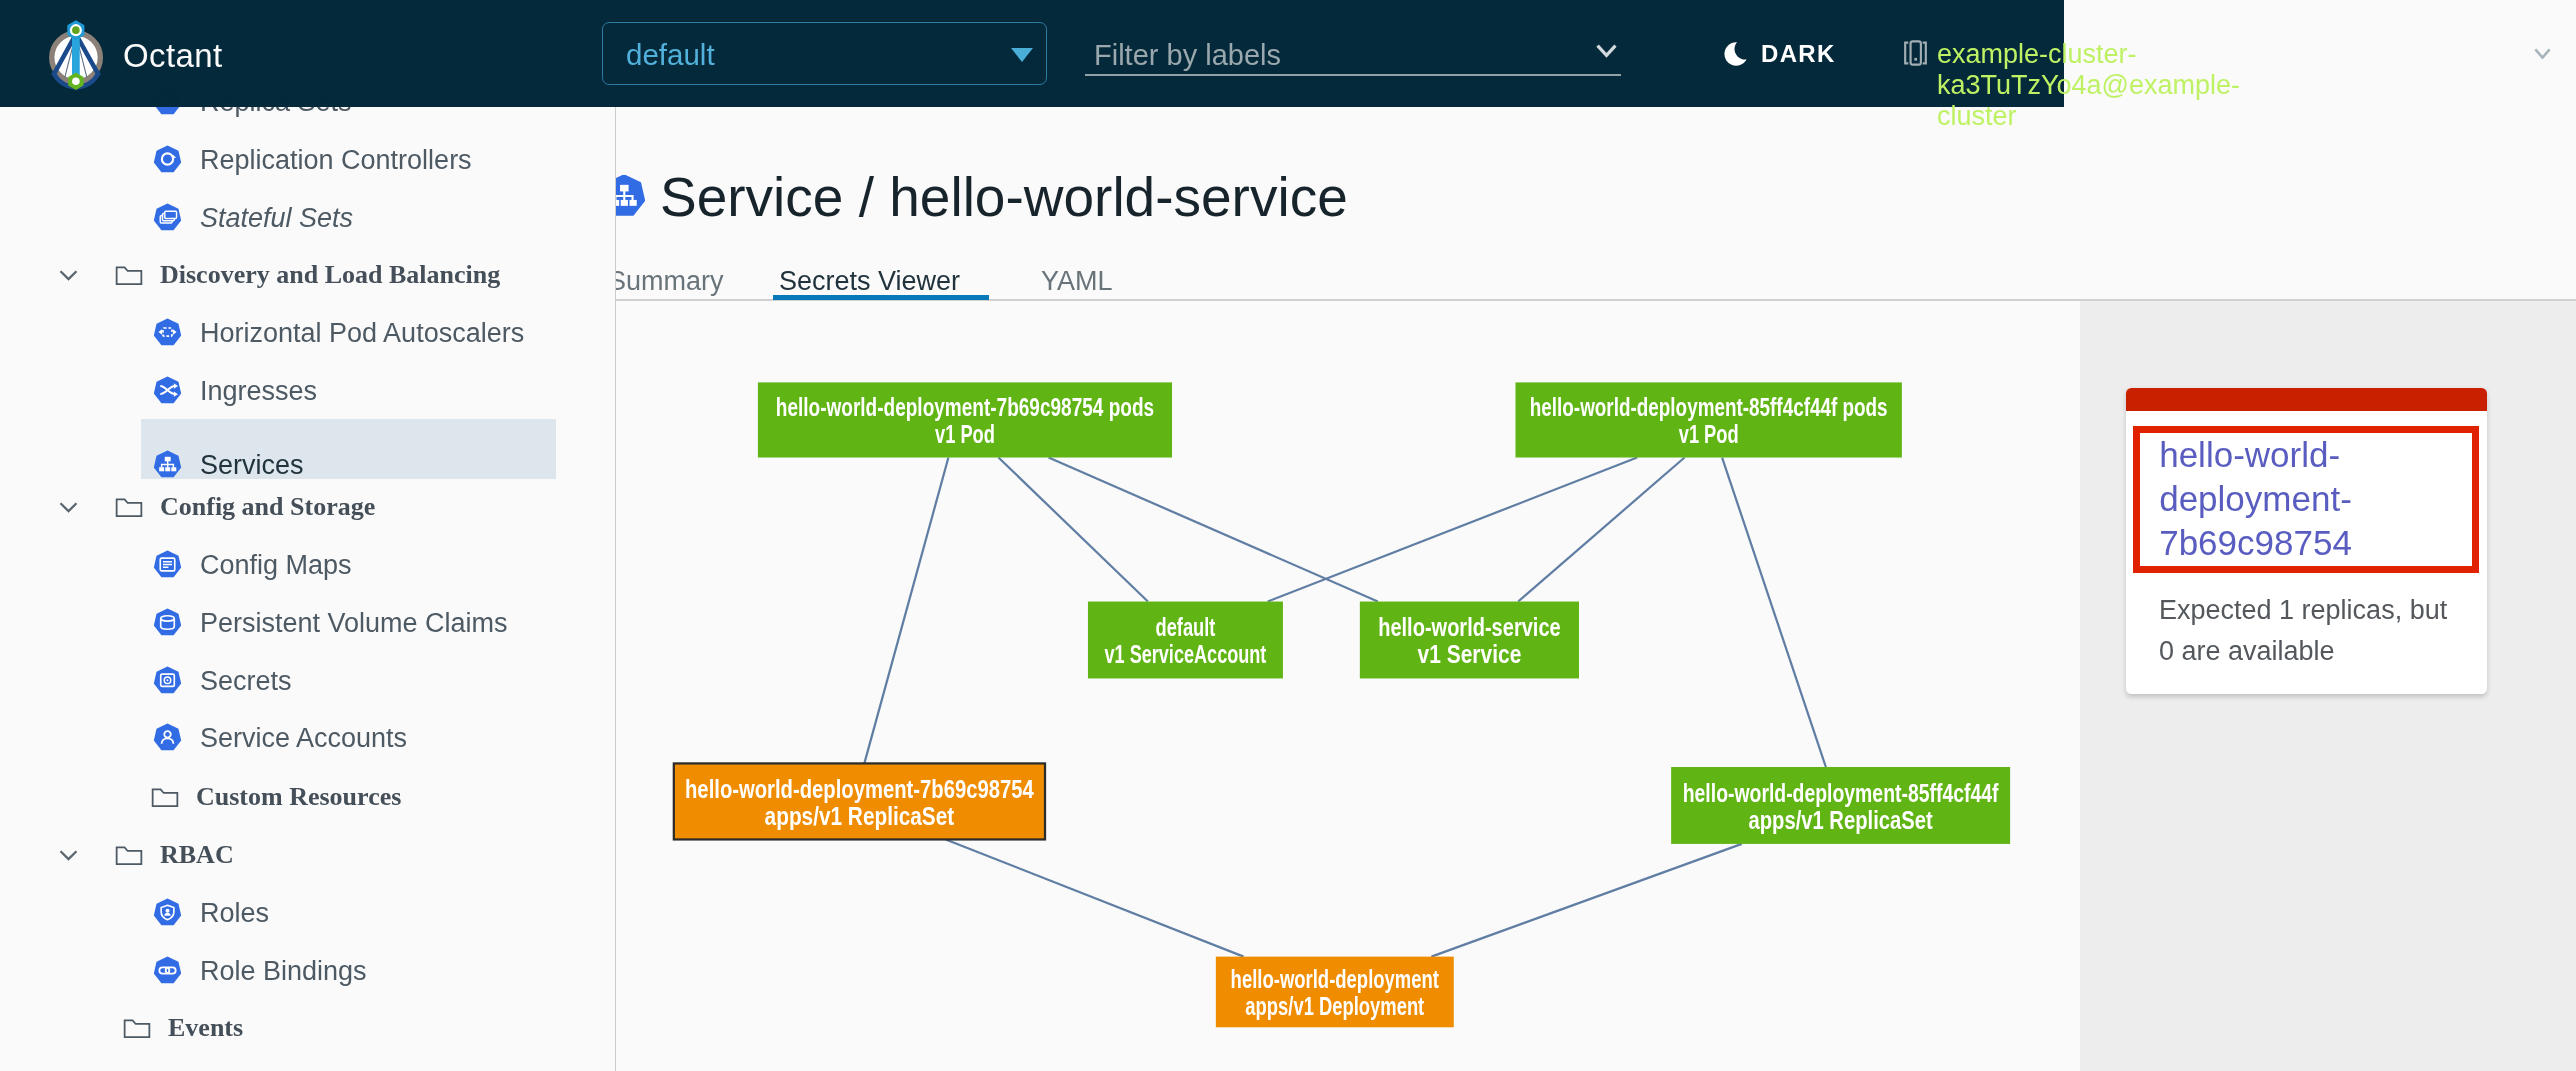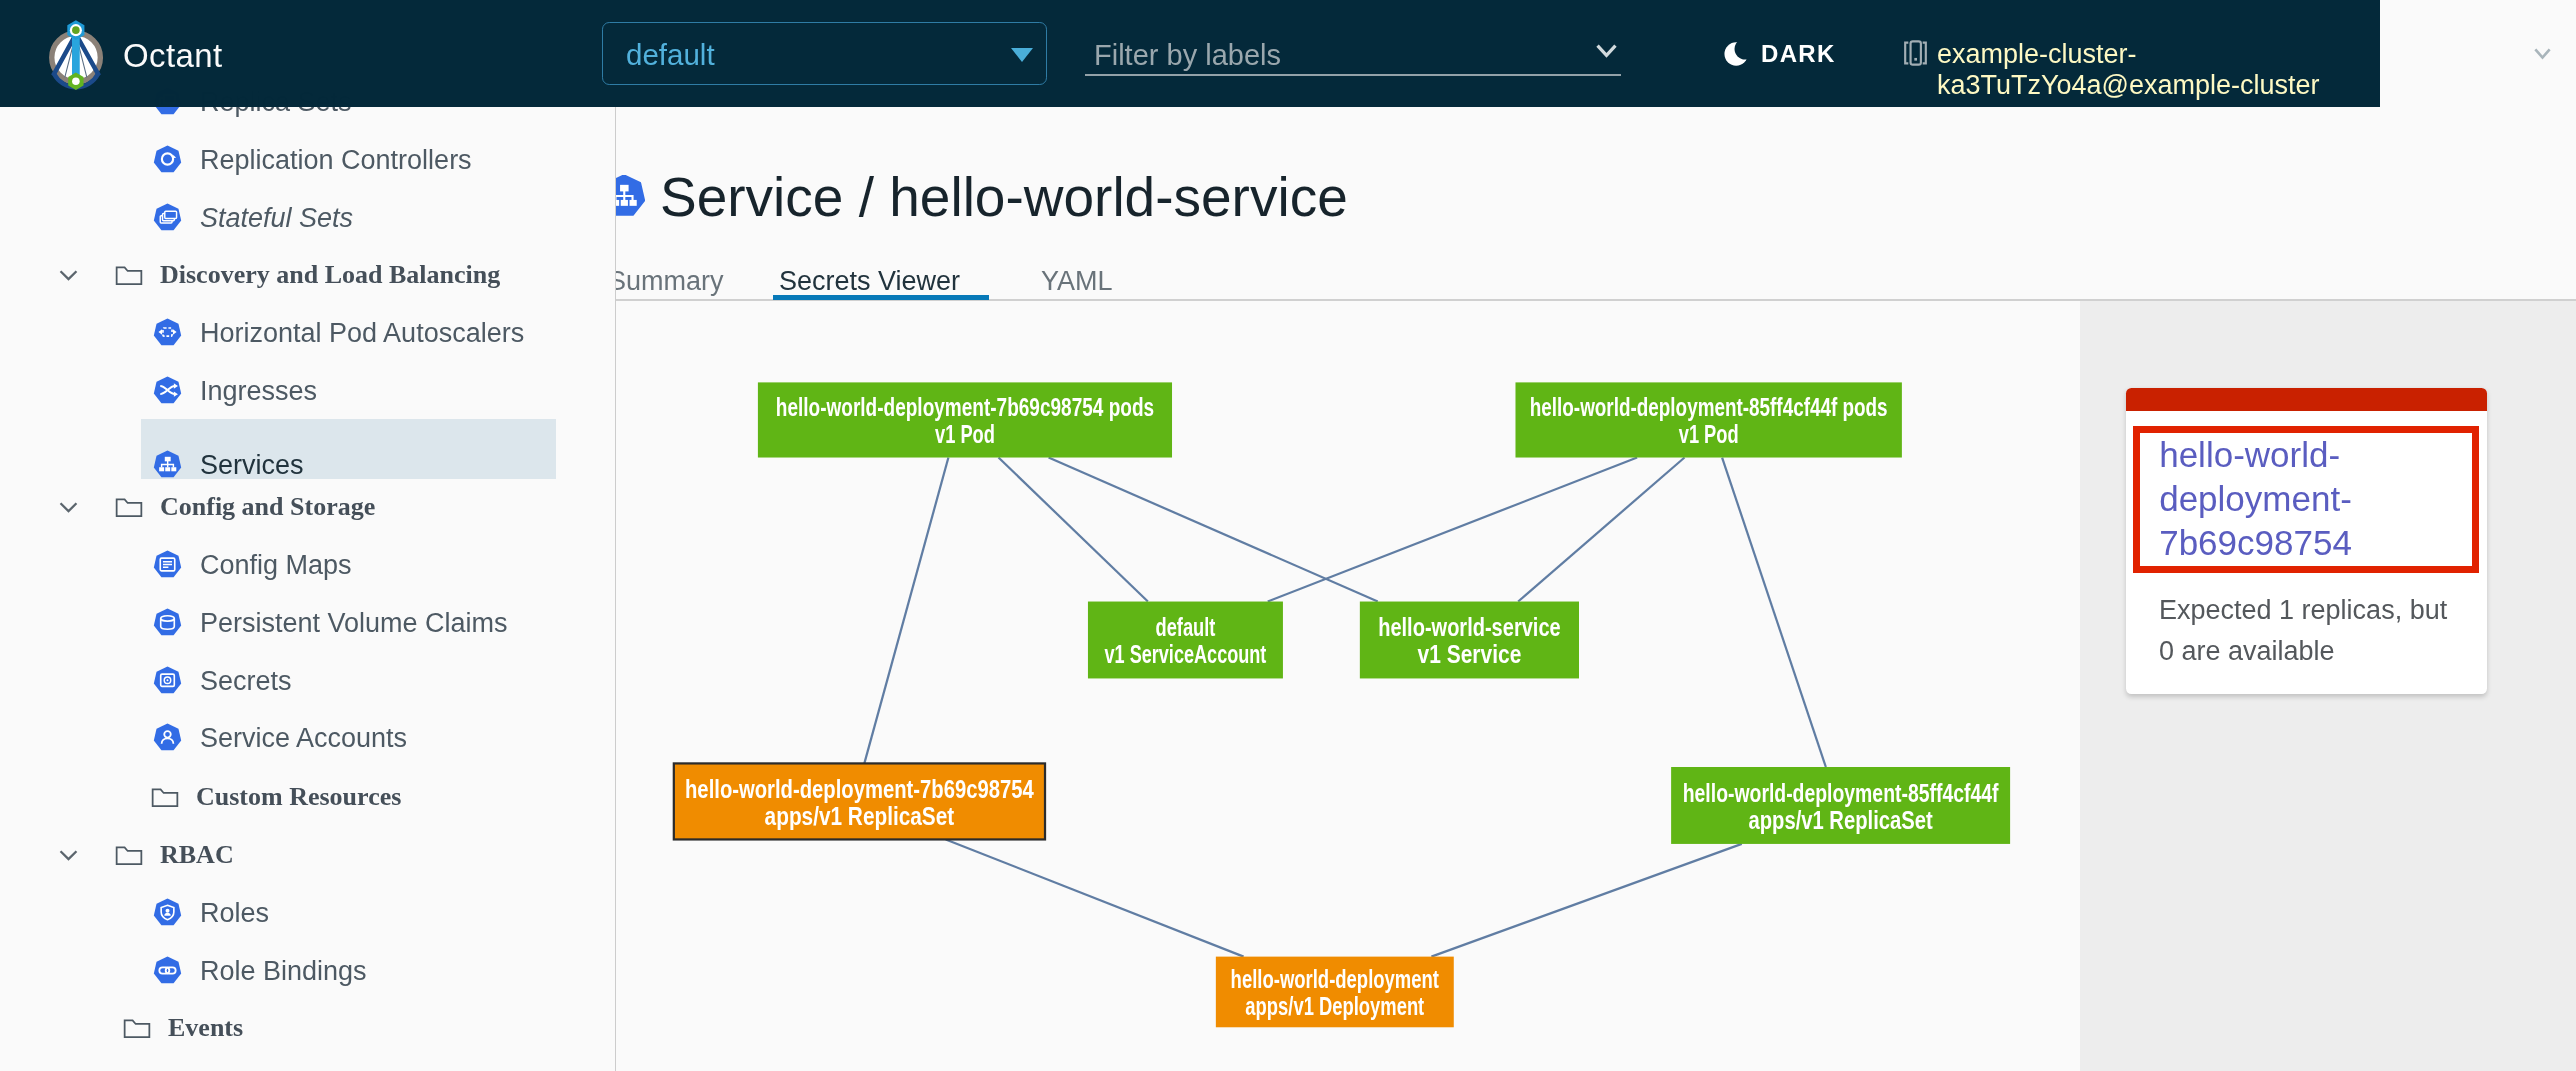--- a/index.html
+++ b/index.html
@@ -1,33 +1,33 @@
 <!DOCTYPE html>
 <html style="font-size:14.3px"><head>
 <meta charset="utf-8">
 <style>
   * { margin:0; padding:0; box-sizing:border-box; }
   html,body { width:2576px; height:1072px; overflow:hidden; background:#fafafa;
     font-family:"Liberation Sans", sans-serif; }
   
-  #header { position:absolute; left:0; top:0; width:2380px; height:107px;
+  #header { position:absolute; left:0; top:0; width:2064px; height:107px;
     background:#04293a; z-index:20; opacity:0.999;padding-left:7px; }
   #octant-name { position:absolute; left:123px; top:37px; font-size:33px;
     color:#fafafa; letter-spacing:0.4px; }
   #nsselect { position:absolute; left:602px; top:22.4px; width:445px; height:63px;
     border:1.8px solid #2f7ca5; border-radius:7.2px; }
   #nsselect span { position:absolute; left:23px; top:14.3px; font-size:29.5px; color:#52b1dc; }
   #nsselect .caret { position:absolute; right:13.4px; top:25px; width:0; height:0;
     border-left:11.6px solid transparent; border-right:11.6px solid transparent;
     border-top:14.3px solid #4aaed9; }
   #filter-label { position:absolute; left:1094px; top:39px; font-size:29px; color:#9aa7ad; }
   #filter-line { position:absolute; left:1085px; top:74px; width:536px; height:1.8px; background:#93a1a8; }
   #dark-label { position:absolute; left:1761px; top:40px; font-size:24px; font-weight:bold;
     color:#fff; letter-spacing:1.3px; }
-  #cluster-text { position:absolute; left:1937px; top:39px; font-size:27px; color:#fef9c3; }
+  #cluster-text { position:absolute; left:1937px; top:39px; font-size:27px; color:#bef264; }
   
   #sidebar { position:absolute; left:0; top:0; width:616px; height:1072px;
     background:#fafafa; border-right:1.8px solid #ccc; z-index:5; opacity:0.999; }
   .navrow { position:absolute; left:0; width:556px; height:59px; }
   .navrow .txt { position:absolute; left:200px; top:50%; transform:translateY(-50%);
     font-size:27px; color:#4d5963; white-space:nowrap; }
   .navrow .ic { position:absolute; left:153px; top:50%; margin-top:-14.3px; }
   .grouprow .txt { left:160px; font-size:26px; font-weight:bold; color:#454f59;font-family:Liberation Serif, serif; }
   .grouprow .fold { position:absolute; left:114px; top:50%; margin-top:-13.4px; }
   .grouprow .chev { position:absolute; left:57px; top:50%; margin-top:-10.7px; }

